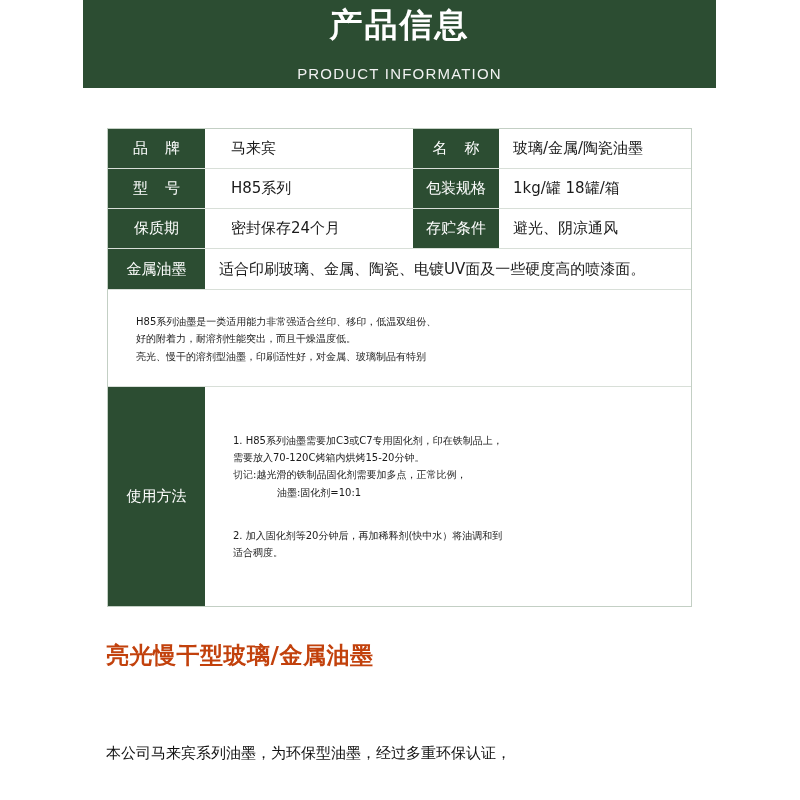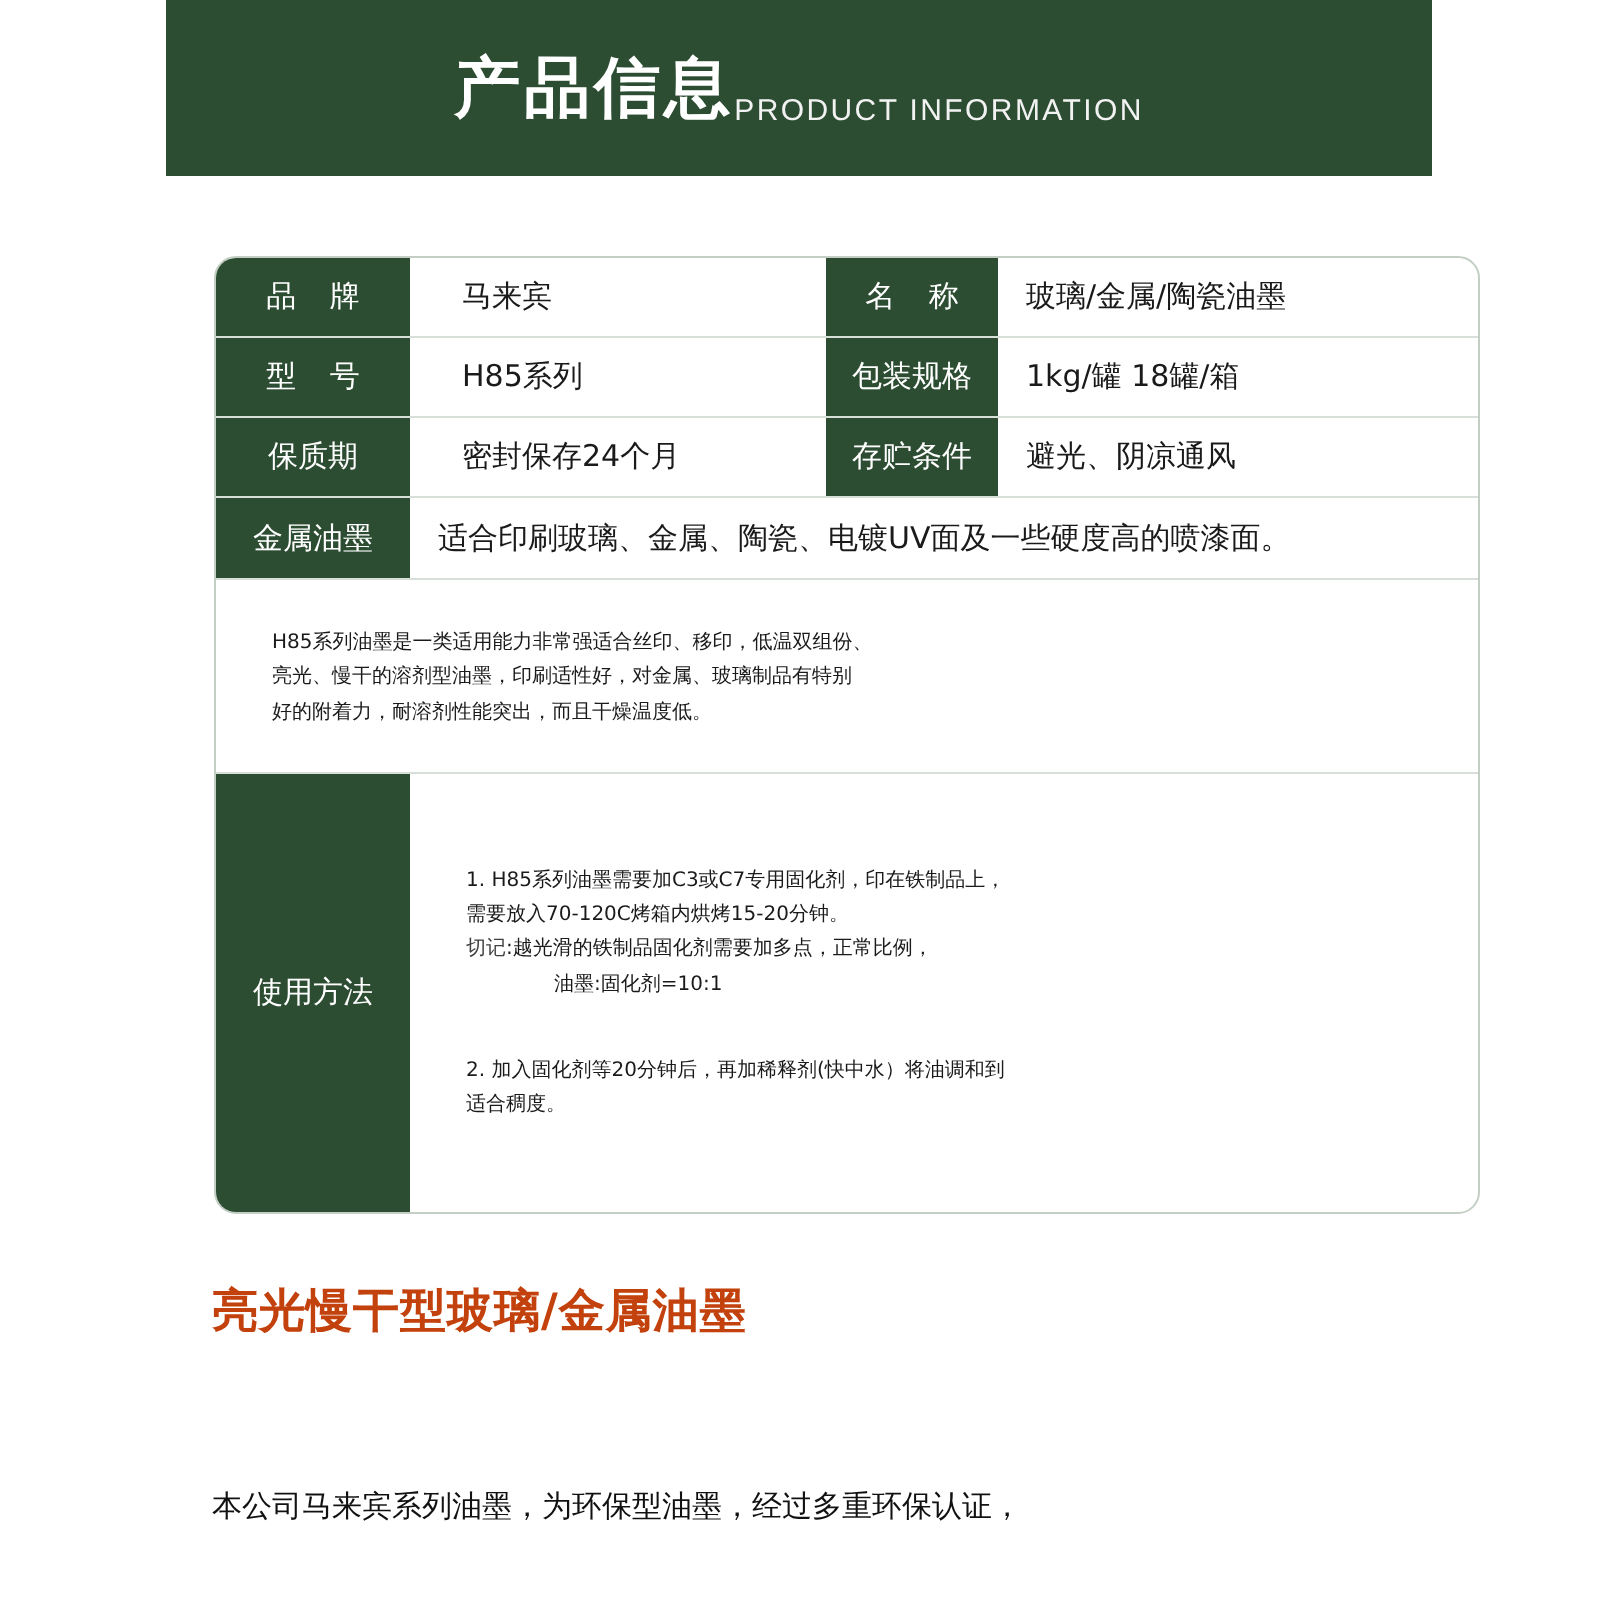--- a/index.html
+++ b/index.html
@@ -17,21 +17,21 @@
 
   
   .banner {
     position: absolute;
     left: 83px;
     top: 0;
     width: 633px;
     height: 88px;
     background: #2c4d32;
     display: flex;
-    flex-direction: row;
+    flex-direction: column;
     align-items: center;
     justify-content: center;
   }
   .banner-title-cn {
     color: #ffffff;
     font-size: 33px;
     font-weight: bold;
     letter-spacing: 2px;
     line-height: 1.15;
     font-family: "DejaVu Sans", "Liberation Sans", sans-serif;
@@ -42,23 +42,23 @@
     letter-spacing: 1.2px;
     margin-top: 22px;
     font-family: "Liberation Sans", sans-serif;
   }
 
   
   .spec-table {
     position: absolute;
     left: 107px;
     top: 128px;
-    width: 633px;
+    width: 585px;
     border: 1px solid #c3cfc4;
-    border-radius: 11px;
+    border-radius: 0;
     overflow: hidden;
     background: #ffffff;
     box-sizing: border-box;
   }
   .srow {
     display: flex;
     border-bottom: 1px solid #d8dfd8;
   }
   .srow:last-child {
     border-bottom: none;
@@ -185,22 +185,22 @@
   </div>
 
   <div class="srow r-app">
     <div class="lbl lbl-a">金属油墨</div>
     <div class="val val-full">适合印刷玻璃、金属、陶瓷、电镀UV面及一些硬度高的喷漆面。</div>
   </div>
 
   <div class="srow r-feat">
     <div class="val val-block feat-body">
       <span class="footer-line">H85系列油墨是一类适用能力非常强适合丝印、移印，低温双组份、</span>
+      <span class="footer-line">好的附着力，耐溶剂性能突出，而且干燥温度低。</span>
       <span class="footer-line">亮光、慢干的溶剂型油墨，印刷适性好，对金属、玻璃制品有特别</span>
-      <span class="footer-line">好的附着力，耐溶剂性能突出，而且干燥温度低。</span>
     </div>
   </div>
 
   <div class="srow r-use">
     <div class="lbl lbl-a">使用方法</div>
     <div class="val val-block use-body">
       <div class="use-p">
         <span class="footer-line">1. H85系列油墨需要加C3或C7专用固化剂，印在铁制品上，</span>
         <span class="footer-line">需要放入70-120C烤箱内烘烤15-20分钟。</span>
         <span class="footer-line"><span class="warn">切记</span><span>:</span><span>越光滑的铁制品固化剂需要加多点，正常比例，</span></span>

